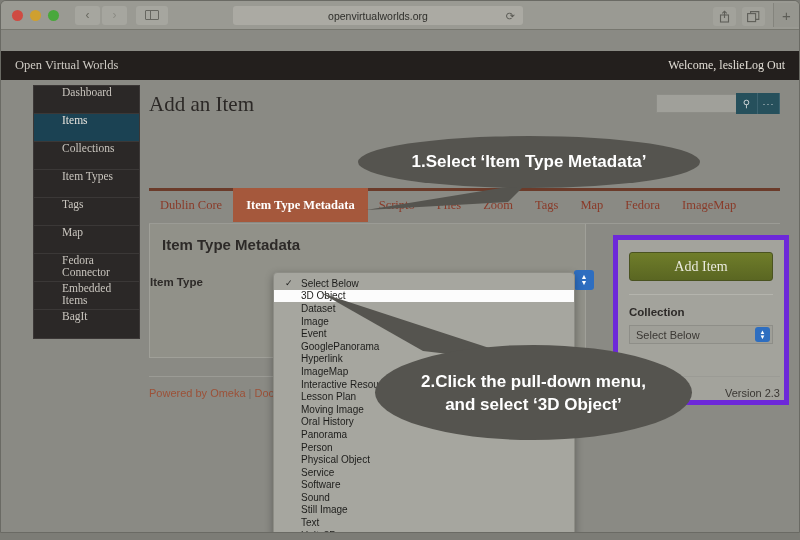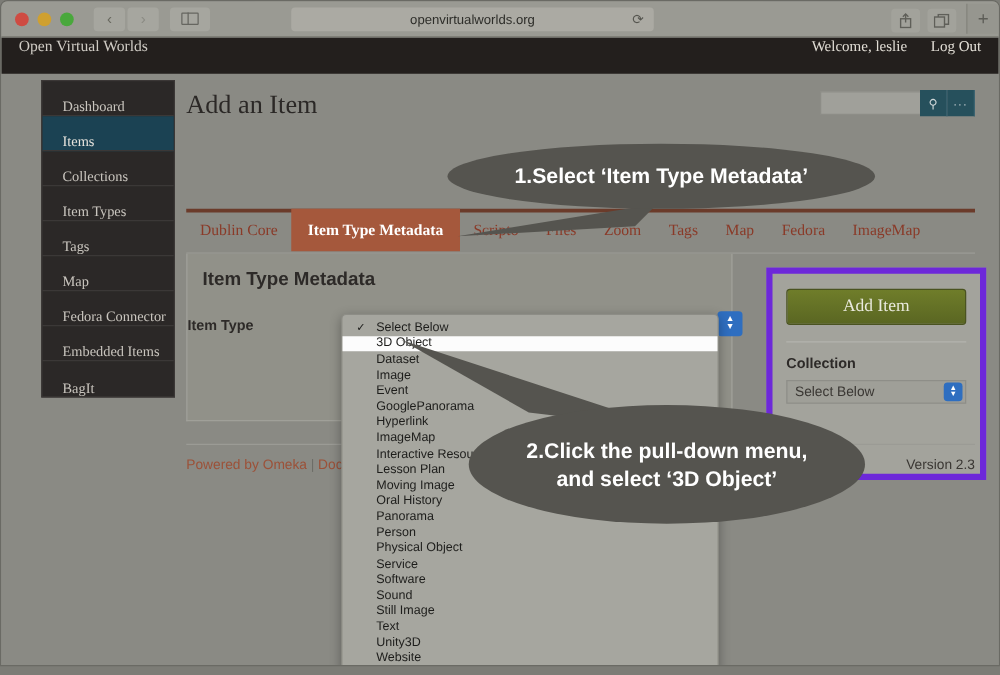--- a/index.html
+++ b/index.html
@@ -93,30 +93,30 @@
     position: relative;
     height: 503px;
     background: #8a8a84;
     overflow: hidden;
   }
 
   
   .site-header {
     height: 29px;
     background: #231f1d;
-    display: flex; align-items: flex-start;
+    display: flex; align-items: center;
     padding: 0 14px;
-    position: relative; z-index: 2;
+    position: relative; z-index: 2; margin-top: 21px;
   }
   .site-title {
     color: #cfcbc4; font-size: 12.5px;
     font-family: "Liberation Serif", serif;
   }
   .header-right {
-    margin-left: auto; display: flex; gap: 19px;
+    margin-left: auto; display: flex; gap: 0;
     color: #e2ded6; font-size: 12px;
     font-family: "Liberation Serif", serif;
   }
 
   
   .page-body {
     position: relative;
     height: 474px;
     background: #8a8a84;
   }
@@ -124,22 +124,22 @@
   
   .nav {
     position: absolute; left: 32px; top: 5px;
     width: 107px;
     background: #2b2827;
     border: 1px solid #3b3736;
     z-index: 3;
   }
   .nav-item {
     height: 28px;
-    display: flex; align-items: flex-end;
-    padding-left: 16px;
+    display: flex; align-items: flex-start;
+    padding-left: 28px;
     color: #c9c5be;
     font-size: 11.5px;
     font-family: "Liberation Serif", serif;
     border-bottom: 1px solid #3b3837;
   }
   .nav-item:last-child { border-bottom: none; }
   .nav-item.active { background: #1b4253; color: #e6e3dd; }
 
   
   .content {

